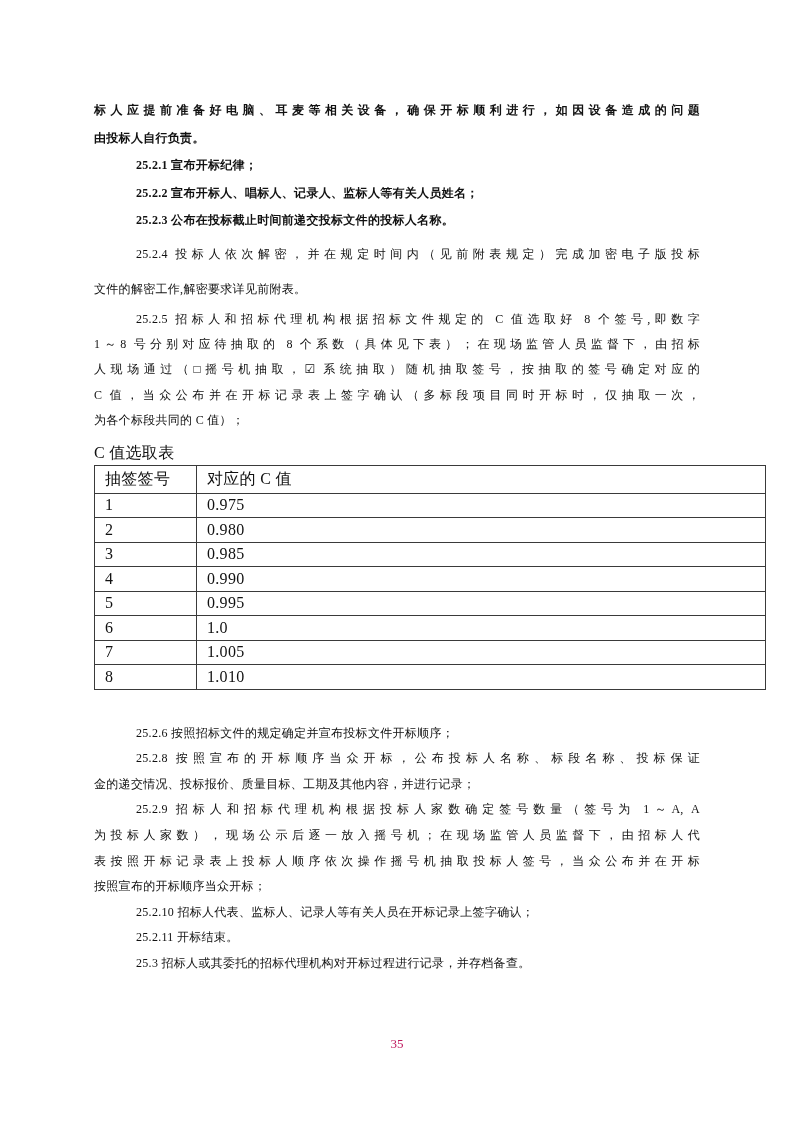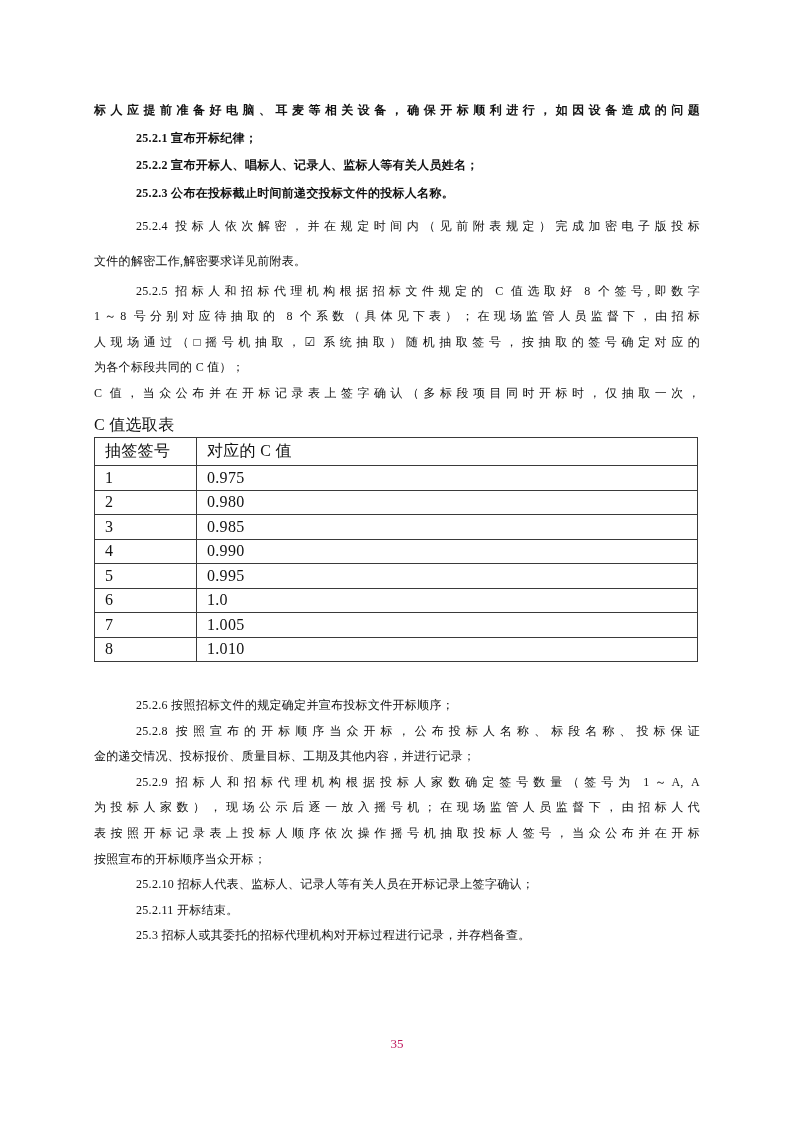--- a/index.html
+++ b/index.html
@@ -39,21 +39,21 @@
   .section[data-section="1"] .line { line-height: 35px; }
   .section[data-section="2"] .line { line-height: 25.4px; }
   .table-title {
     margin-top: 7px;
     font-size: 16px;
     line-height: 24px;
     letter-spacing: 0.3px;
   }
   table.c-table {
     border-collapse: collapse;
-    width: 604px;
+    width: 672px;
     table-layout: fixed;
   }
   table.c-table th, table.c-table td {
     border: 1px solid #3a3a3a;
     font-size: 16px;
     font-weight: normal;
     text-align: left;
     padding: 0 4px 0 10px;
     letter-spacing: 0.3px;
   }
@@ -71,34 +71,35 @@
     font-size: 13px;
     color: #be185d;
   }
 </style>
 </head>
 <body>
 
 <div class="doc">
   <div class="section" data-section="0">
       <div class="line bold fill">标人应提前准备好电脑、耳麦等相关设备，确保开标顺利进行，如因设备造成的问题</div>
+      <div class="line bold">由投标人自行负责。</div>
       <div class="line bold indent">25.2.1 宣布开标纪律；</div>
       <div class="line bold indent">25.2.2 宣布开标人、唱标人、记录人、监标人等有关人员姓名；</div>
       <div class="line bold indent">25.2.3 公布在投标截止时间前递交投标文件的投标人名称。</div>
     </div>
   <div class="section" data-section="1">
       <div class="line indent fill">25.2.4 投标人依次解密，并在规定时间内（见前附表规定）完成加密电子版投标</div>
       <div class="line">文件的解密工作,解密要求详见前附表。</div>
     </div>
   <div class="section" data-section="2">
       <div class="line indent fill">25.2.5 招标人和招标代理机构根据招标文件规定的 C 值选取好 8 个签号,即数字</div>
       <div class="line fill">1～8 号分别对应待抽取的 8 个系数（具体见下表）；在现场监管人员监督下，由招标</div>
       <div class="line fill">人现场通过（□摇号机抽取，☑ 系统抽取）随机抽取签号，按抽取的签号确定对应的</div>
+      <div class="line fill">C 值，当众公布并在开标记录表上签字确认（多标段项目同时开标时，仅抽取一次，</div>
       <div class="line">为各个标段共同的 C 值）；</div>
-      <div class="line fill">C 值，当众公布并在开标记录表上签字确认（多标段项目同时开标时，仅抽取一次，</div>
     </div>
   <div class="table-title">C 值选取表</div>
   <table class="c-table">
     <colgroup>
       <col class="c1">
       <col class="c2">
     </colgroup>
     <thead>
         <tr>
           <th>抽签签号</th>

